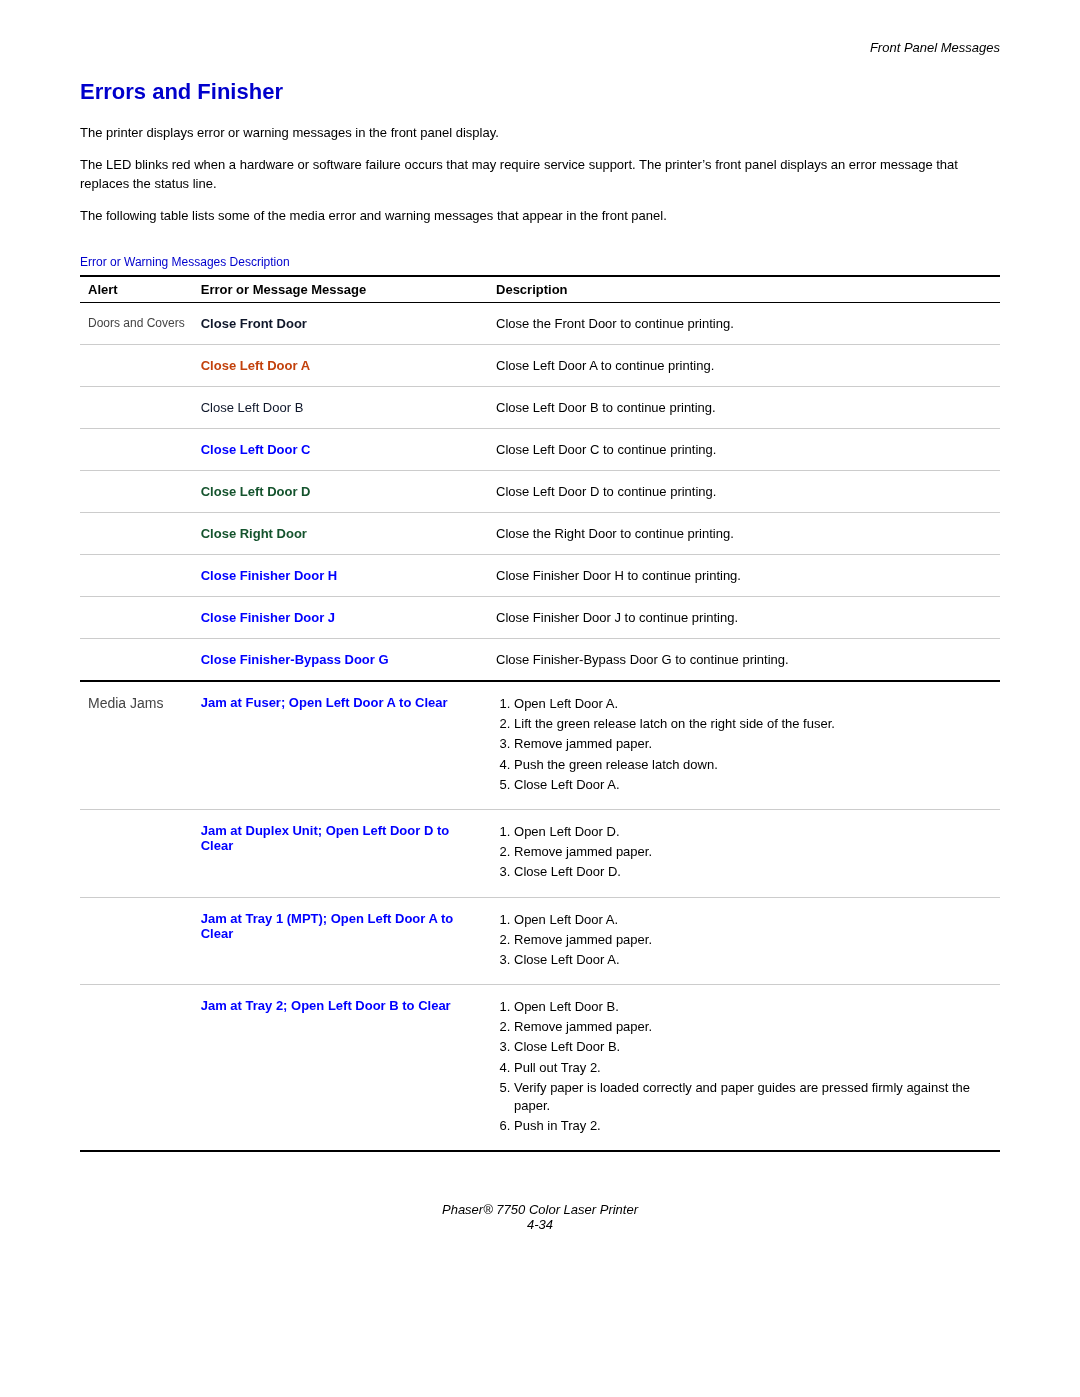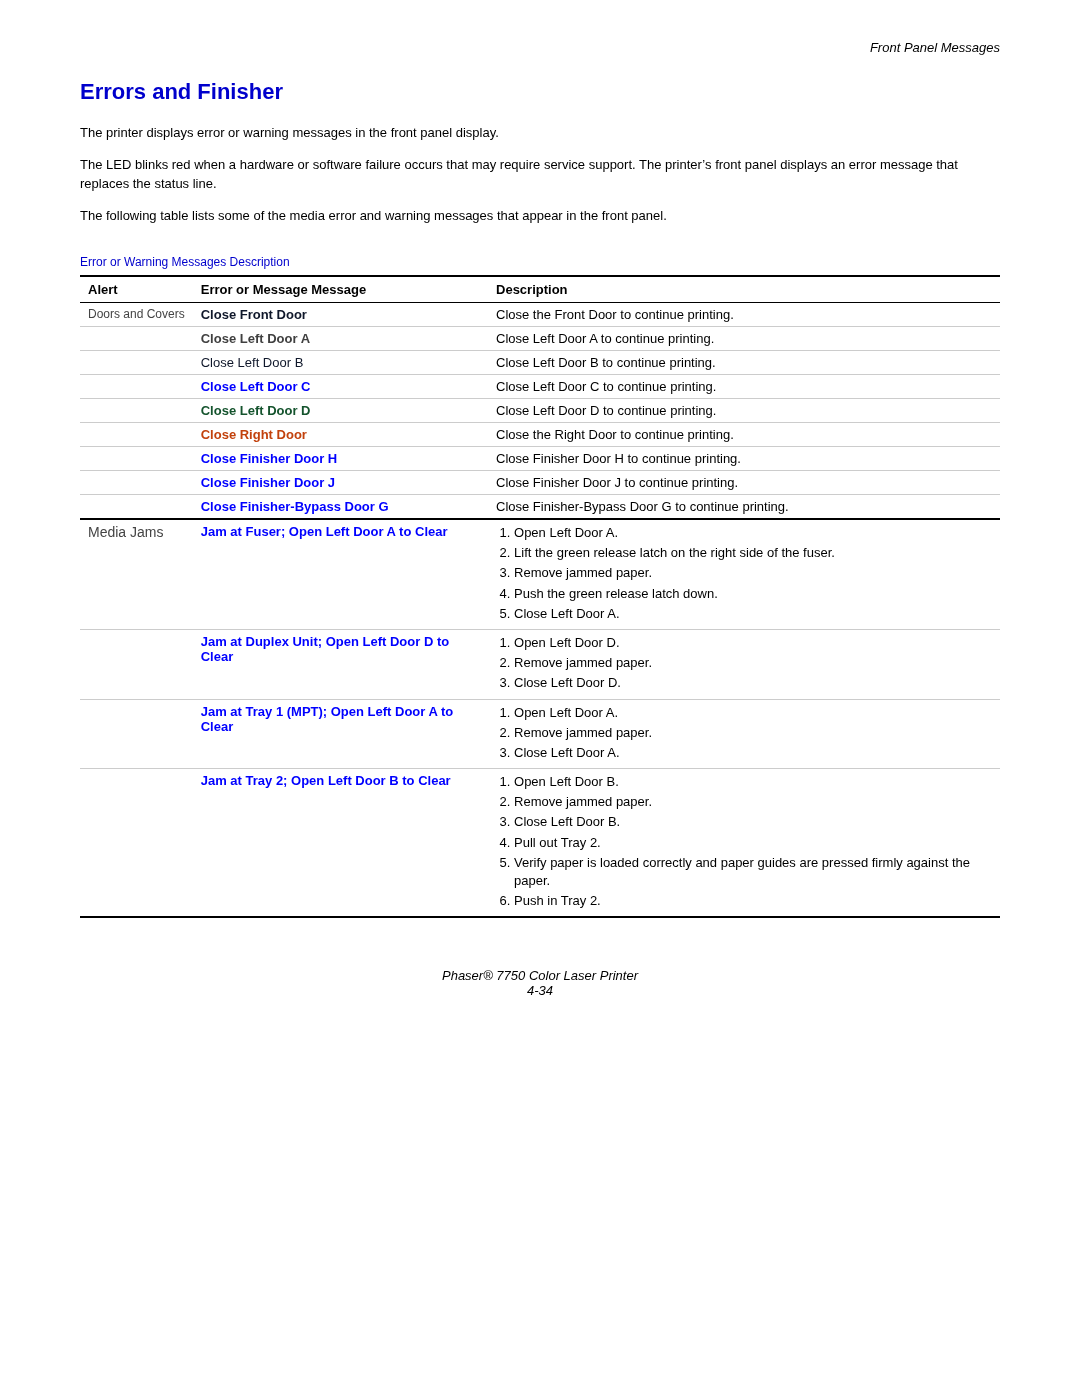--- a/index.html
+++ b/index.html
@@ -46,21 +46,21 @@
     }
     table thead tr th {
       border-top: 2px solid #000;
       border-bottom: 1px solid #000;
       padding: 5px 8px;
       text-align: left;
       font-weight: bold;
       font-size: 13px;
     }
     table tbody tr td {
-      padding: 4px 8px;
+      padding: 13px 8px;
       vertical-align: top;
       border-bottom: 1px solid #ccc;
     }
     .footer-center {
       text-align: center;
       margin-top: 50px;
       font-style: italic;
       font-size: 13px;
     }
   </style>
@@ -88,41 +88,41 @@
       </tr>
     </thead>
     <tbody id="table-body">
     <tr>
           <td style="font-size: 12px; color: rgb(68, 68, 68); white-space: nowrap; vertical-align: top; border-bottom: 1px solid rgb(204, 204, 204);">Doors and Covers</td>
           <td style="vertical-align: top; border-bottom: 1px solid rgb(204, 204, 204);"><span style="color: #0f172a; font-weight: bold;">Close Front Door</span></td>
           <td style="vertical-align: top; border-bottom: 1px solid rgb(204, 204, 204);">Close the Front Door to continue printing.</td>
         </tr>
         <tr>
           <td style="font-size: 12px; color: rgb(68, 68, 68); white-space: nowrap; vertical-align: top; border-bottom: 1px solid rgb(204, 204, 204);"></td>
-          <td style="vertical-align: top; border-bottom: 1px solid rgb(204, 204, 204);"><span style="color: #404040; font-weight: bold;">Close Left Door A</span></td>
+          <td style="vertical-align: top; border-bottom: 1px solid rgb(204, 204, 204);"><span style="color: #c2410c; font-weight: bold;">Close Left Door A</span></td>
           <td style="vertical-align: top; border-bottom: 1px solid rgb(204, 204, 204);">Close Left Door A to continue printing.</td>
         </tr>
         <tr>
           <td style="font-size: 12px; color: rgb(68, 68, 68); white-space: nowrap; vertical-align: top; border-bottom: 1px solid rgb(204, 204, 204);"></td>
           <td style="vertical-align: top; border-bottom: 1px solid rgb(204, 204, 204);"><span style="color: #0f172a; font-weight: normal;">Close Left Door B</span></td>
           <td style="vertical-align: top; border-bottom: 1px solid rgb(204, 204, 204);">Close Left Door B to continue printing.</td>
         </tr>
         <tr>
           <td style="font-size: 12px; color: rgb(68, 68, 68); white-space: nowrap; vertical-align: top; border-bottom: 1px solid rgb(204, 204, 204);"></td>
           <td style="vertical-align: top; border-bottom: 1px solid rgb(204, 204, 204);"><span style="color: rgb(0, 0, 255); font-weight: bold;">Close Left Door C</span></td>
           <td style="vertical-align: top; border-bottom: 1px solid rgb(204, 204, 204);">Close Left Door C to continue printing.</td>
         </tr>
         <tr>
           <td style="font-size: 12px; color: rgb(68, 68, 68); white-space: nowrap; vertical-align: top; border-bottom: 1px solid rgb(204, 204, 204);"></td>
           <td style="vertical-align: top; border-bottom: 1px solid rgb(204, 204, 204);"><span style="color: #14532d; font-weight: bold;">Close Left Door D</span></td>
           <td style="vertical-align: top; border-bottom: 1px solid rgb(204, 204, 204);">Close Left Door D to continue printing.</td>
         </tr>
         <tr>
           <td style="font-size: 12px; color: rgb(68, 68, 68); white-space: nowrap; vertical-align: top; border-bottom: 1px solid rgb(204, 204, 204);"></td>
-          <td style="vertical-align: top; border-bottom: 1px solid rgb(204, 204, 204);"><span style="color: #c2410c; font-weight: bold;">Close Right Door</span></td>
+          <td style="vertical-align: top; border-bottom: 1px solid rgb(204, 204, 204);"><span style="color: #14532d; font-weight: bold;">Close Right Door</span></td>
           <td style="vertical-align: top; border-bottom: 1px solid rgb(204, 204, 204);">Close the Right Door to continue printing.</td>
         </tr>
         <tr>
           <td style="font-size: 12px; color: rgb(68, 68, 68); white-space: nowrap; vertical-align: top; border-bottom: 1px solid rgb(204, 204, 204);"></td>
           <td style="vertical-align: top; border-bottom: 1px solid rgb(204, 204, 204);"><span style="color: rgb(0, 0, 255); font-weight: bold; text-align: right;">Close Finisher Door H</span></td>
           <td style="vertical-align: top; border-bottom: 1px solid rgb(204, 204, 204);">Close Finisher Door H to continue printing.</td>
         </tr>
         <tr>
           <td style="font-size: 12px; color: rgb(68, 68, 68); white-space: nowrap; vertical-align: top; border-bottom: 1px solid rgb(204, 204, 204);"></td>
           <td style="vertical-align: top; border-bottom: 1px solid rgb(204, 204, 204);"><span style="color: rgb(0, 0, 255); font-weight: bold;">Close Finisher Door J</span></td>

